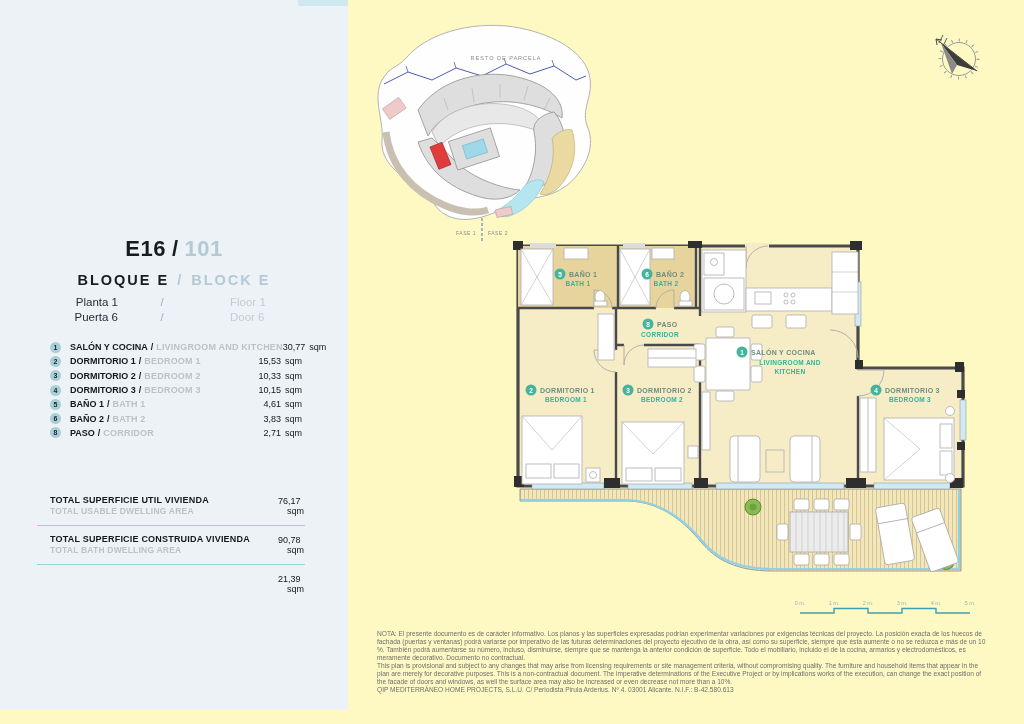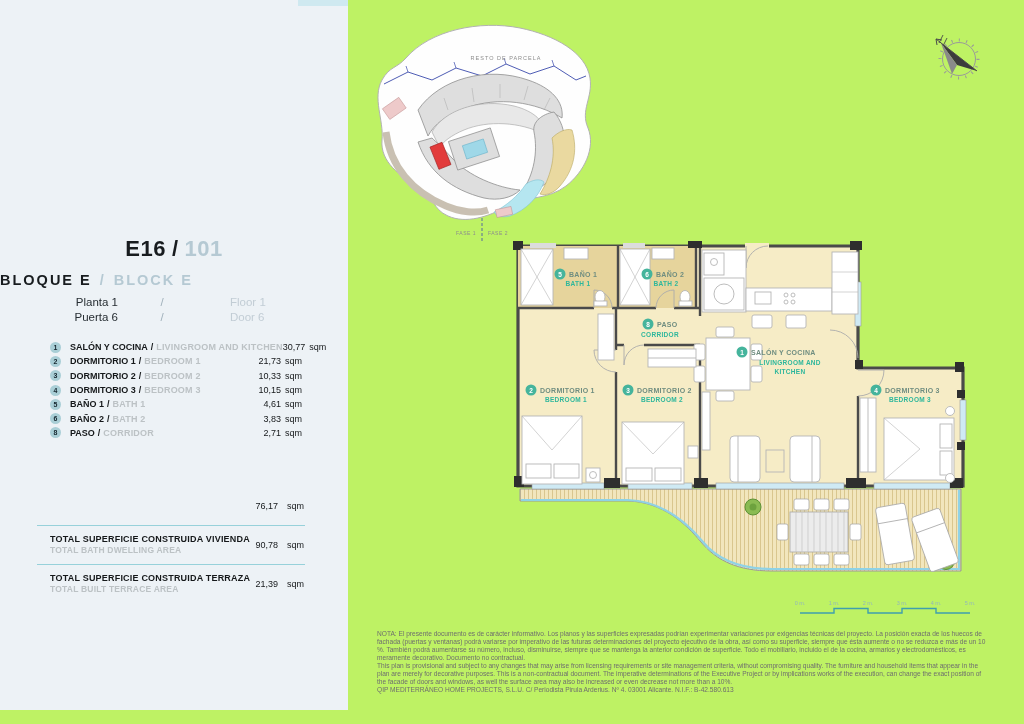--- a/index.html
+++ b/index.html
@@ -1,29 +1,29 @@
 <!DOCTYPE html>
 <html><head>
 <meta charset="utf-8">
 <style>
   html,body{margin:0;padding:0;background:#fff;}
   body{width:1024px;height:724px;position:relative;overflow:hidden;
        font-family:"Liberation Sans",sans-serif;-webkit-font-smoothing:antialiased;}
-  #page{position:absolute;inset:0;background:#bef264;}
+  #page{position:absolute;inset:0;background:#fef9c3;}
 
   
   #left-panel{position:absolute;left:0;top:0;width:348px;height:710px;background:#edf2f6;}
   #accent-strip{position:absolute;left:298px;top:0;width:50px;height:6px;background:#cfe9f0;}
 
   #unit-title{position:absolute;left:0;top:236px;width:348px;text-align:center;
               font-size:22px;font-weight:bold;color:#181c1f;letter-spacing:.5px;}
   #unit-title .slash{margin:0 6px;}
   #unit-title .light{color:#b5c9d3;}
 
-  #block-line{position:absolute;left:0;top:272px;width:348px;text-align:left;
+  #block-line{position:absolute;left:0;top:272px;width:348px;text-align:center;
               font-size:14.5px;font-weight:bold;color:#181c1f;letter-spacing:2px;}
   #block-line .slash{margin:0 8px;}
   #block-line .light{color:#b5c9d3;}
 
   .info-line{position:absolute;left:0;width:348px;display:flex;justify-content:space-between;
              font-size:11.5px;color:#272e33;}
   .info-line .i-es{width:118px;text-align:right;font-weight:500;}
   .info-line .i-slash{margin:0 5px;color:#9fb0ba;}
   .info-line .i-en{width:118px;text-align:left;color:#c2cdd5;padding-left:24px;}
 
@@ -36,21 +36,21 @@
   .r-sep{font-weight:bold;color:#15181a;margin:0 3px;}
   .r-en{font-weight:bold;color:#bcc2c5;white-space:nowrap;letter-spacing:.2px;}
   .r-area{margin-left:auto;color:#15181a;white-space:nowrap;}
   .r-area .u{margin-left:4px;}
 
   #totals{position:absolute;left:50px;top:487px;width:254px;}
   .total-block{display:flex;align-items:center;height:38px;}
   .t-labels{line-height:1.25;}
   .t-es{font-size:9px;font-weight:bold;color:#15181a;letter-spacing:.2px;}
   .t-en{font-size:8.5px;font-weight:bold;color:#bcc2c5;letter-spacing:.2px;}
-  .t-val{margin-left:auto;font-size:9px;color:#15181a;display:flex;}
+  .t-val{margin-left:auto;font-size:9px;color:#15181a;display:flex;flex-direction:column;}
   .t-val .u{margin-left:9px;}
   .divider{height:1px;background:#97d1da;width:268px;margin-left:-13px;}
 
   
   #footer{position:absolute;left:377px;top:630px;width:613px;color:#6e6e6e;
           font-size:6.6px;line-height:1.22;}
   #footer p{margin:0;}
 
   
   .fp-es{font:bold 7px "Liberation Sans",sans-serif;fill:#6f8d80;letter-spacing:.3px;}
@@ -93,21 +93,21 @@
         <span class="r-es">SALÓN Y COCINA</span>
         <span class="r-sep">/</span>
         <span class="r-en">LIVINGROOM AND KITCHEN</span>
         <span class="r-area"><span>30,77</span><span class="u">sqm</span></span>
       </div>
       <div class="room-row">
         <span class="badge">2</span>
         <span class="r-es">DORMITORIO 1</span>
         <span class="r-sep">/</span>
         <span class="r-en">BEDROOM 1</span>
-        <span class="r-area"><span>21,73</span><span class="u">sqm</span></span>
+        <span class="r-area"><span>15,53</span><span class="u">sqm</span></span>
       </div>
       <div class="room-row">
         <span class="badge">3</span>
         <span class="r-es">DORMITORIO 2</span>
         <span class="r-sep">/</span>
         <span class="r-en">BEDROOM 2</span>
         <span class="r-area"><span>10,33</span><span class="u">sqm</span></span>
       </div>
       <div class="room-row">
         <span class="badge">4</span>
@@ -134,42 +134,42 @@
         <span class="badge">8</span>
         <span class="r-es">PASO</span>
         <span class="r-sep">/</span>
         <span class="r-en">CORRIDOR</span>
         <span class="r-area"><span>2,71</span><span class="u">sqm</span></span>
       </div>
     </div>
 
     <div id="totals">
       <div class="total-block">
+        <span class="t-labels">
+          <div class="t-es">TOTAL SUPERFICIE UTIL VIVIENDA</div>
+          <div class="t-en">TOTAL USABLE DWELLING AREA</div>
+        </span>
         <span class="t-val">
             <span>76,17</span>
             <span class="u">sqm</span>
           </span>
       </div>
       <div class="divider"></div>
       <div class="total-block">
         <span class="t-labels">
           <div class="t-es">TOTAL SUPERFICIE CONSTRUIDA VIVIENDA</div>
           <div class="t-en">TOTAL BATH DWELLING AREA</div>
         </span>
         <span class="t-val">
             <span>90,78</span>
             <span class="u">sqm</span>
           </span>
       </div>
       <div class="divider"></div>
       <div class="total-block">
-        <span class="t-labels">
-          <div class="t-es">TOTAL SUPERFICIE CONSTRUIDA TERRAZA</div>
-          <div class="t-en">TOTAL BUILT TERRACE AREA</div>
-        </span>
         <span class="t-val">
             <span>21,39</span>
             <span class="u">sqm</span>
           </span>
       </div>
     </div>
   </div>
 
   <svg id="site-plan" style="position:absolute;left:348px;top:14px;" width="262" height="228" viewBox="0 0 262 228">
     <g>

